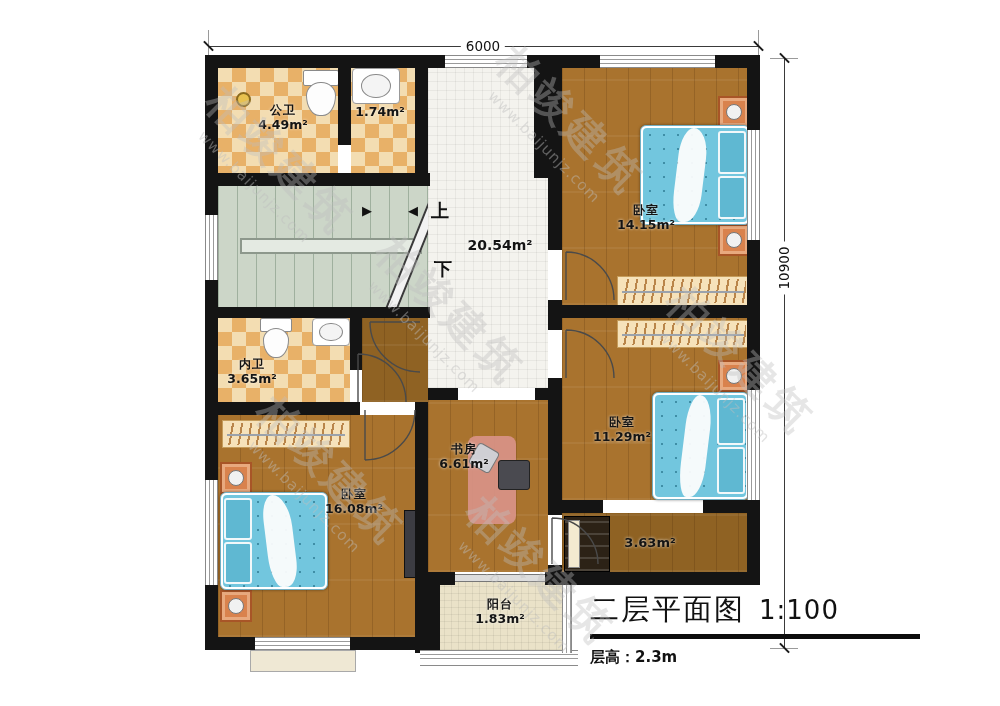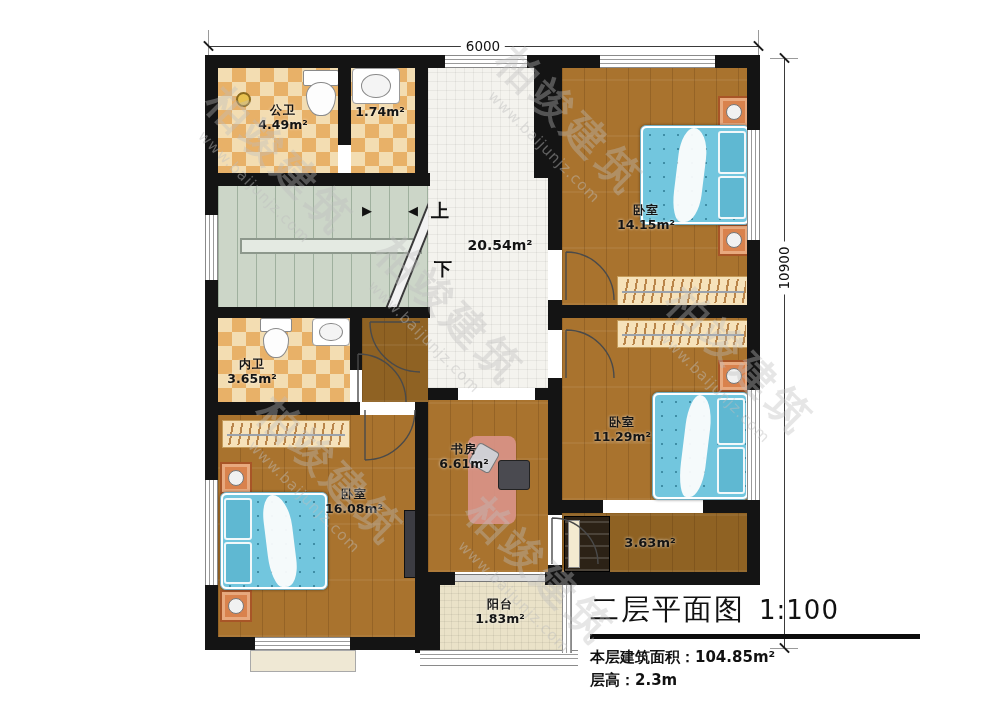--- a/index.html
+++ b/index.html
@@ -292,23 +292,20 @@
   <div class="tick" style="left:778px;top:57px"></div>
   <div class="tick" style="left:778px;top:647px"></div>
   <div class="dim-label vert" style="left:784px;top:268px">10900</div>
 
   <div class="titleblock" style="left:590px;top:590px;width:330px">
     <div class="title-row">
       <span>二层平面图</span><span class="scale">1:100</span>
     </div>
     <div class="title-rule"></div>
     <div class="tline">
-      <span>本层建筑面积：</span><span>104.85m²</span>
-    </div>
-    <div class="tline">
       <span>层高：</span><span>2.3m</span>
     </div>
   </div>
 
   <div class="wm" style="left:180px;top:130px">
     <span class="wm-big">柏竣建筑</span>
     <span class="wm-small">www.baijunjz.com</span>
   </div>
   <div class="wm" style="left:470px;top:90px">
     <span class="wm-big">柏竣建筑</span>

